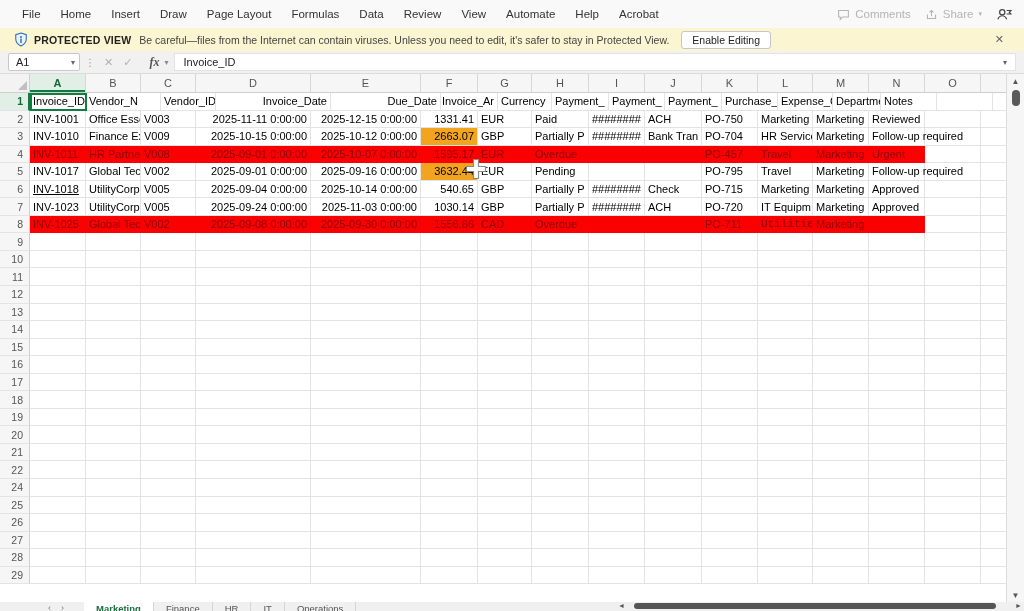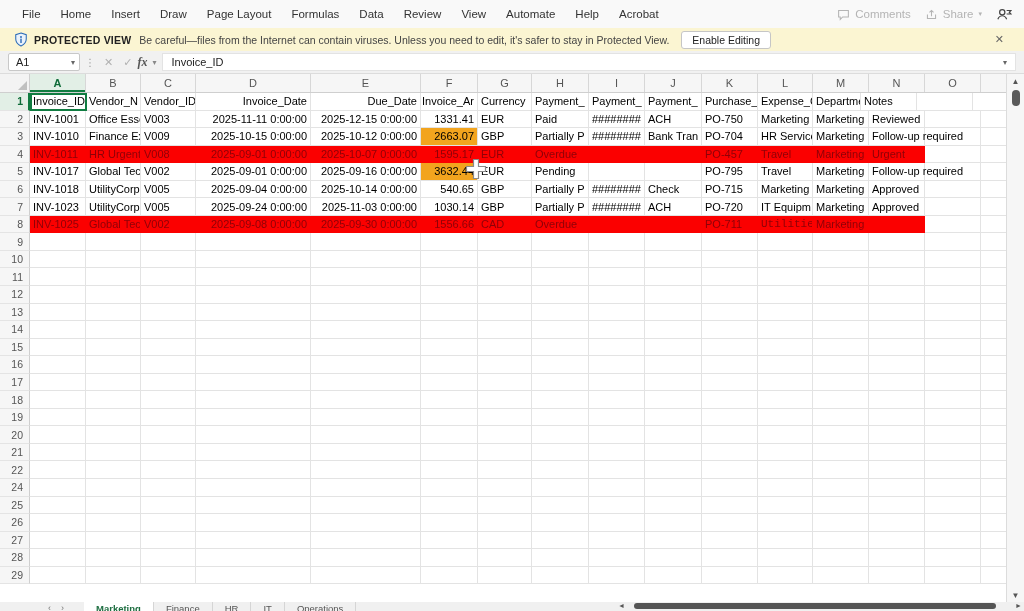--- a/index.html
+++ b/index.html
@@ -21,21 +21,21 @@
   .banner .bmsg { font-size:10.5px; color:#444; margin-right:12px; }
   .banner .enable-btn { background:#fff; border:1px solid #c6c6c6; border-radius:3px; font-size:10.5px; padding:2px 10px; color:#222; cursor:pointer; }
   .banner .bclose { margin-left:auto; margin-right:10px; color:#666; font-size:11px; cursor:pointer; }
 
   
   .fbar { position:absolute; top:51px; left:0; width:1024px; height:23px; background:#f1f1f1; border-bottom:1px solid #dcdcdc; display:flex; align-items:center; padding:0 8px; }
   .namebox { width:72px; height:18px; background:#fff; border:1px solid #c8c8c8; border-radius:2px; display:flex; align-items:center; padding:0 4px 0 7px; font-size:11px; color:#222; }
   .namebox .chev { margin-left:auto; color:#666; font-size:8px; }
   .fdots { color:#999; margin:0 5px; font-size:10px; letter-spacing:-1px; }
   .fico { color:#b0b0b0; font-size:11px; margin:0 5px; }
-  .ffx { color:#555; font-style:italic; font-family:"Liberation Serif", serif; font-weight:bold; font-size:12px; margin:0 3px 0 0; }
+  .ffx { color:#555; font-style:italic; font-family:"Liberation Serif", serif; font-weight:bold; font-size:12px; margin:0 3px 0 12px; }
   .fchev { color:#888; font-size:8px; margin:0 6px 0 2px; }
   .ffield { flex:1; height:18px; background:#fff; border:1px solid #e3e3e3; display:flex; align-items:center; padding:0 8px; font-size:11px; color:#222; }
   .fexp { color:#666; font-size:8px; margin-left:6px; }
 
   
   .colheaders { position:absolute; top:74px; left:0; width:1006px; height:19px; display:flex; background:#f6f6f6; border-bottom:1px solid #cfcfcf; }
   .corner { width:30px; height:100%; border-right:1px solid #cfcfcf; position:relative; background:#f3f3f3; }
   .corner .tri { position:absolute; right:2px; bottom:2px; width:0; height:0; border-left:9px solid transparent; border-bottom:9px solid #c0c0c0; }
   .colhdr { height:100%; display:flex; align-items:center; justify-content:center; font-size:11px; color:#555; border-right:1px solid #d7d7d7; background:#f6f6f6; }
   .colhdr.sel { background:#e2efe6; color:#0e6b38; font-weight:bold; box-shadow:inset 0 -2px 0 0 var(--green); }
@@ -161,21 +161,21 @@
     <div class="colhdr" style="width: 56px;">M</div>
     <div class="colhdr" style="width: 56px;">N</div>
     <div class="colhdr" style="width: 56px;">O</div>
     <div class="hfiller"></div>
   </div>
 
 <div class="gridrows" id="grid-rows">
     <div class="row">
       <div class="rowhdr sel">1</div>
       <div class="cell" style="width: 56px;">Invoice_ID</div>
-      <div class="cell" style="width: 55px;">Vendor_N</div>
+      <div class="cell" style="width: 75px;">Vendor_N</div>
       <div class="cell" style="width: 55px;">Vendor_ID</div>
       <div class="cell r" style="width: 115px;">Invoice_Date</div>
       <div class="cell r" style="width: 110px;">Due_Date</div>
       <div class="cell r" style="width: 57px;">Invoice_Ar</div>
       <div class="cell" style="width: 54px;">Currency</div>
       <div class="cell" style="width: 57px;">Payment_</div>
       <div class="cell" style="width: 56px;">Payment_</div>
       <div class="cell" style="width: 57px;">Payment_</div>
       <div class="cell" style="width: 56px;">Purchase_</div>
       <div class="cell" style="width: 55px;">Expense_C</div>
@@ -218,21 +218,21 @@
       <div class="cell" style="width: 56px;">PO-704</div>
       <div class="cell" style="width: 55px;">HR Service</div>
       <div class="cell" style="width: 56px;">Marketing</div>
       <div class="cell spill" style="width: 56px;">Follow-up required</div>
       <div class="cell" style="width: 56px;"></div>
       <div class="cfiller"></div>
     </div>
     <div class="row">
       <div class="rowhdr">4</div>
       <div class="cell red" style="width: 56px;">INV-1011</div>
-      <div class="cell red" style="width: 55px;">HR Urgent</div>
+      <div class="cell red" style="width: 55px;">HR Partne</div>
       <div class="cell red" style="width: 55px;">V008</div>
       <div class="cell r red" style="width: 115px;">2025-09-01 0:00:00</div>
       <div class="cell r red" style="width: 110px;">2025-10-07 0:00:00</div>
       <div class="cell r red" style="width: 57px;">1595.17</div>
       <div class="cell red" style="width: 54px;">EUR</div>
       <div class="cell red" style="width: 57px;">Overdue</div>
       <div class="cell red" style="width: 56px;"></div>
       <div class="cell red" style="width: 57px;"></div>
       <div class="cell red" style="width: 56px;">PO-457</div>
       <div class="cell red" style="width: 55px;">Travel</div>
@@ -255,21 +255,21 @@
       <div class="cell" style="width: 57px;"></div>
       <div class="cell" style="width: 56px;">PO-795</div>
       <div class="cell" style="width: 55px;">Travel</div>
       <div class="cell" style="width: 56px;">Marketing</div>
       <div class="cell spill" style="width: 56px;">Follow-up required</div>
       <div class="cell" style="width: 56px;"></div>
       <div class="cfiller"></div>
     </div>
     <div class="row">
       <div class="rowhdr">6</div>
-      <div class="cell" style="width: 56px;">INV-1018</div>
+      <div class="cell" style="width: 56px; text-decoration: underline;">INV-1018</div>
       <div class="cell" style="width: 55px;">UtilityCorp</div>
       <div class="cell" style="width: 55px;">V005</div>
       <div class="cell r" style="width: 115px;">2025-09-04 0:00:00</div>
       <div class="cell r" style="width: 110px;">2025-10-14 0:00:00</div>
       <div class="cell r" style="width: 57px;">540.65</div>
       <div class="cell" style="width: 54px;">GBP</div>
       <div class="cell" style="width: 57px;">Partially P</div>
       <div class="cell" style="width: 56px;">########</div>
       <div class="cell" style="width: 57px;">Check</div>
       <div class="cell" style="width: 56px;">PO-715</div>

